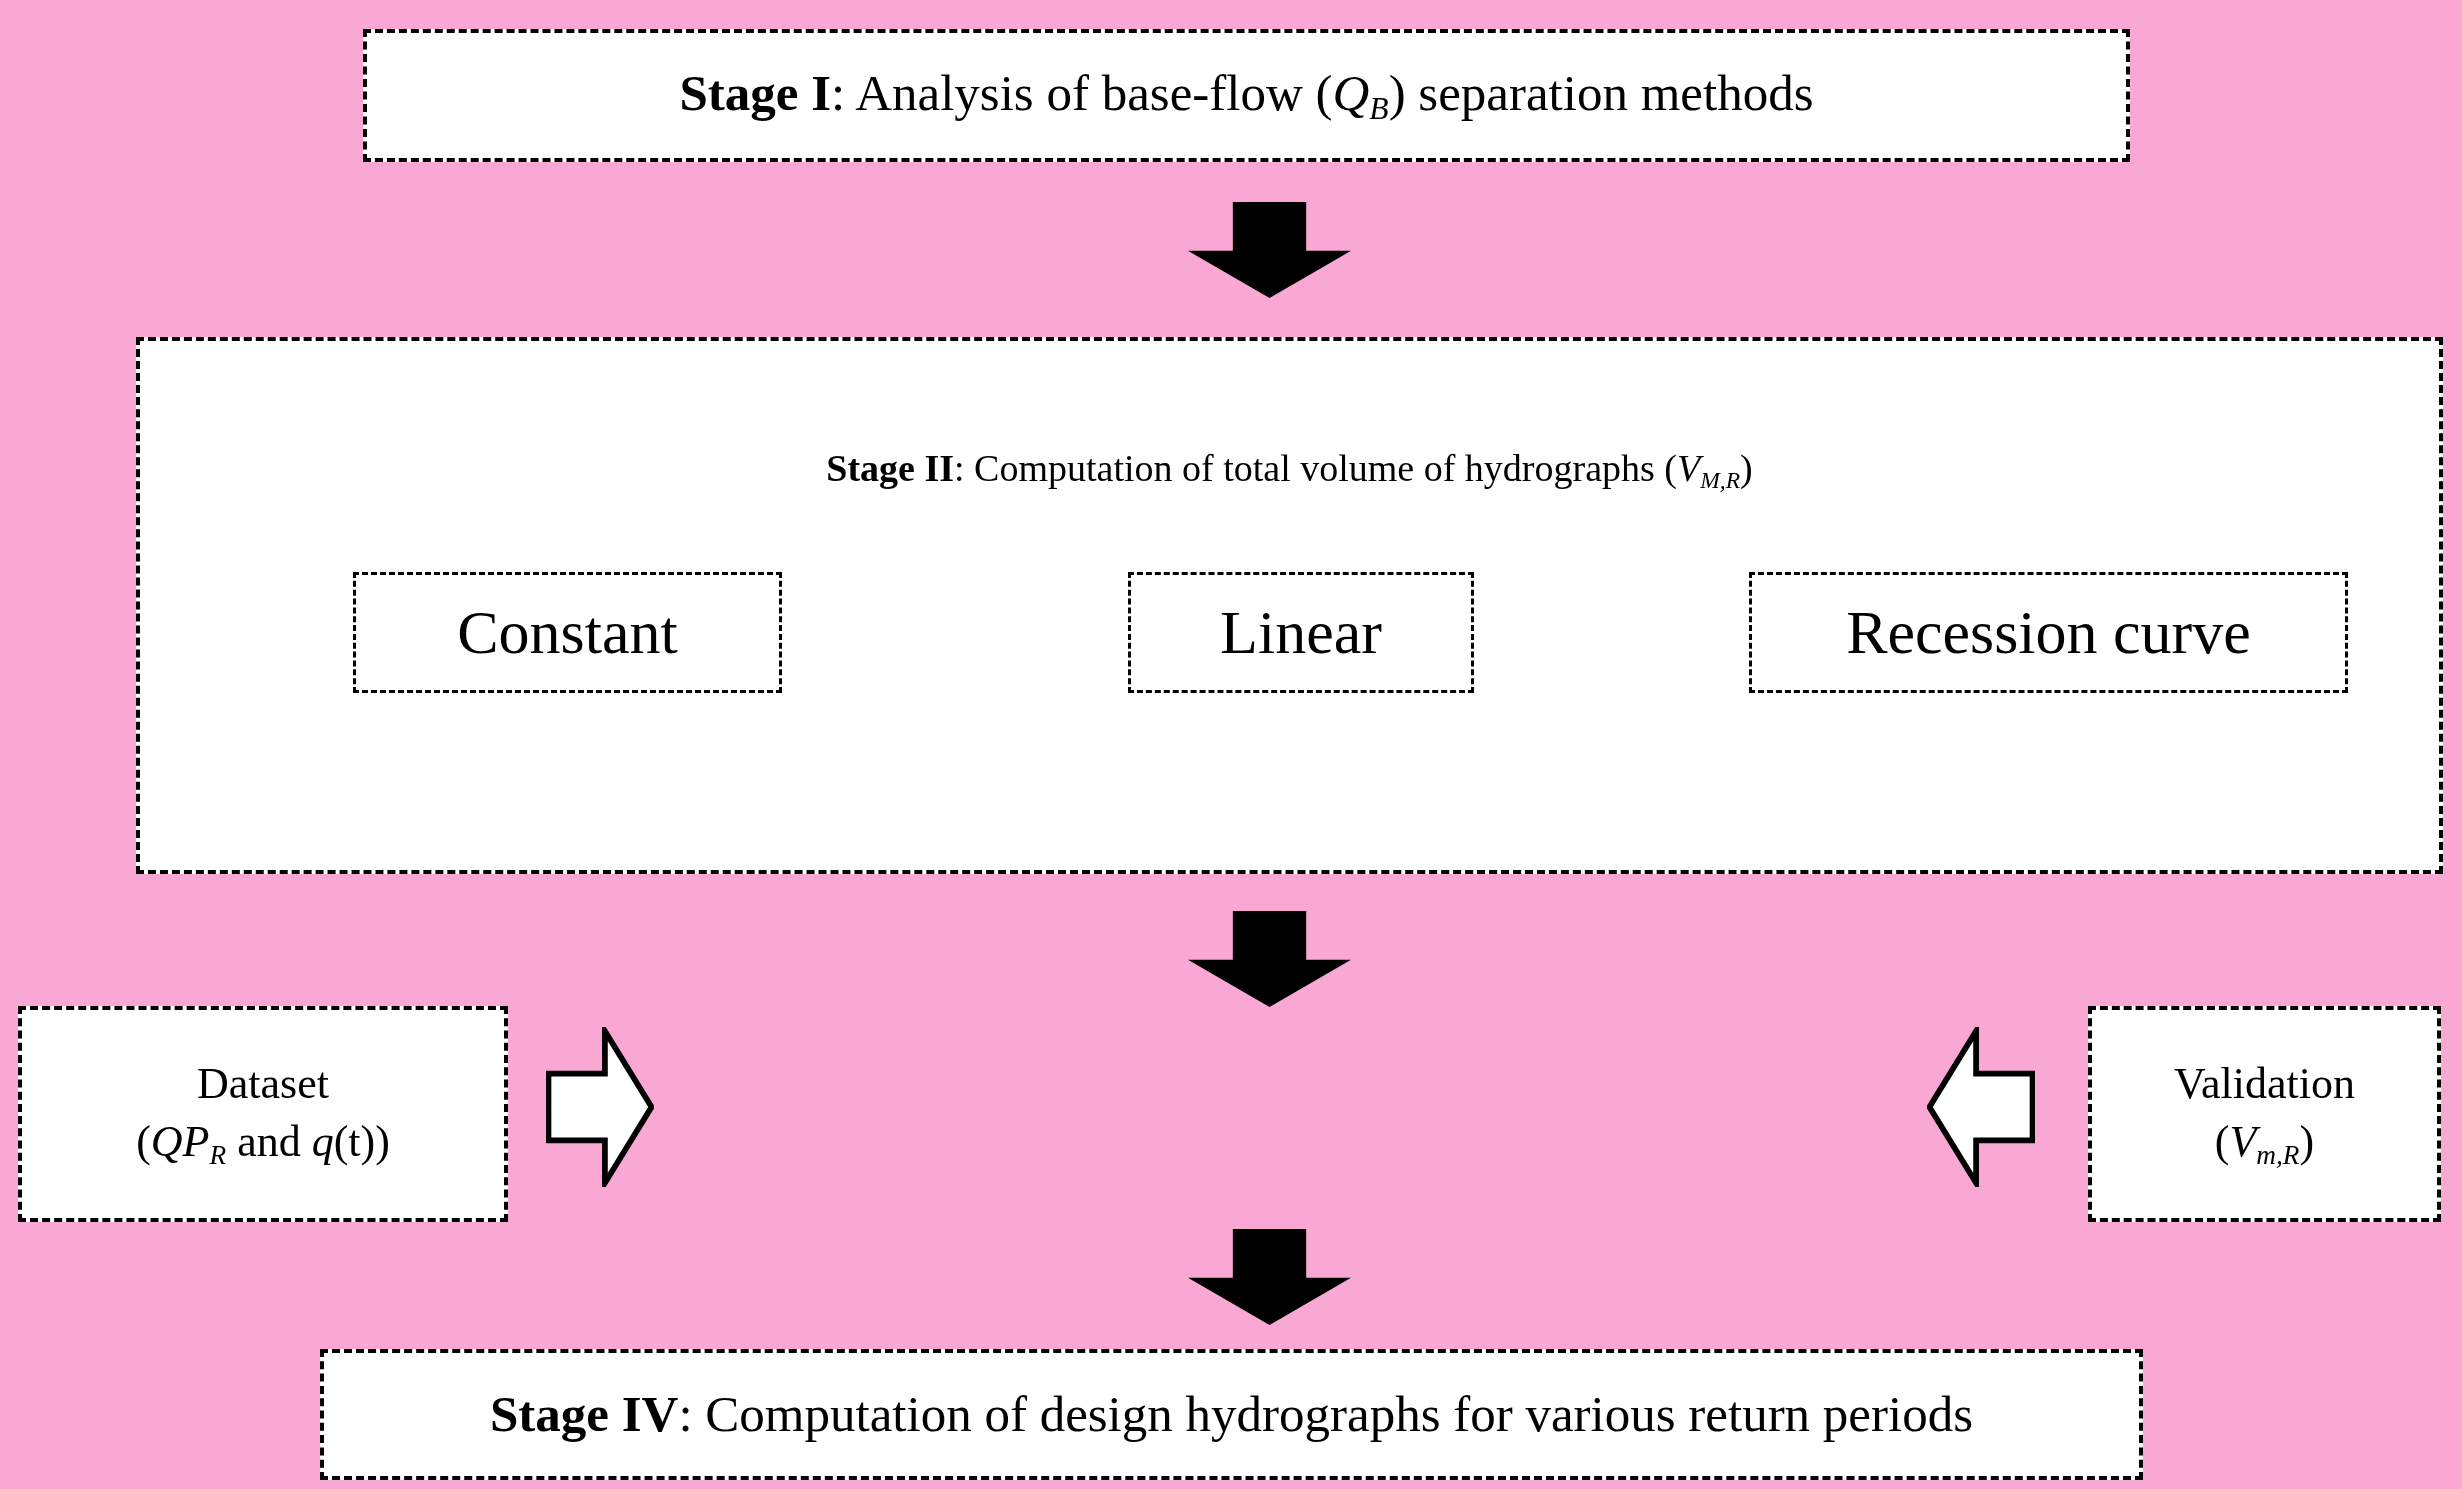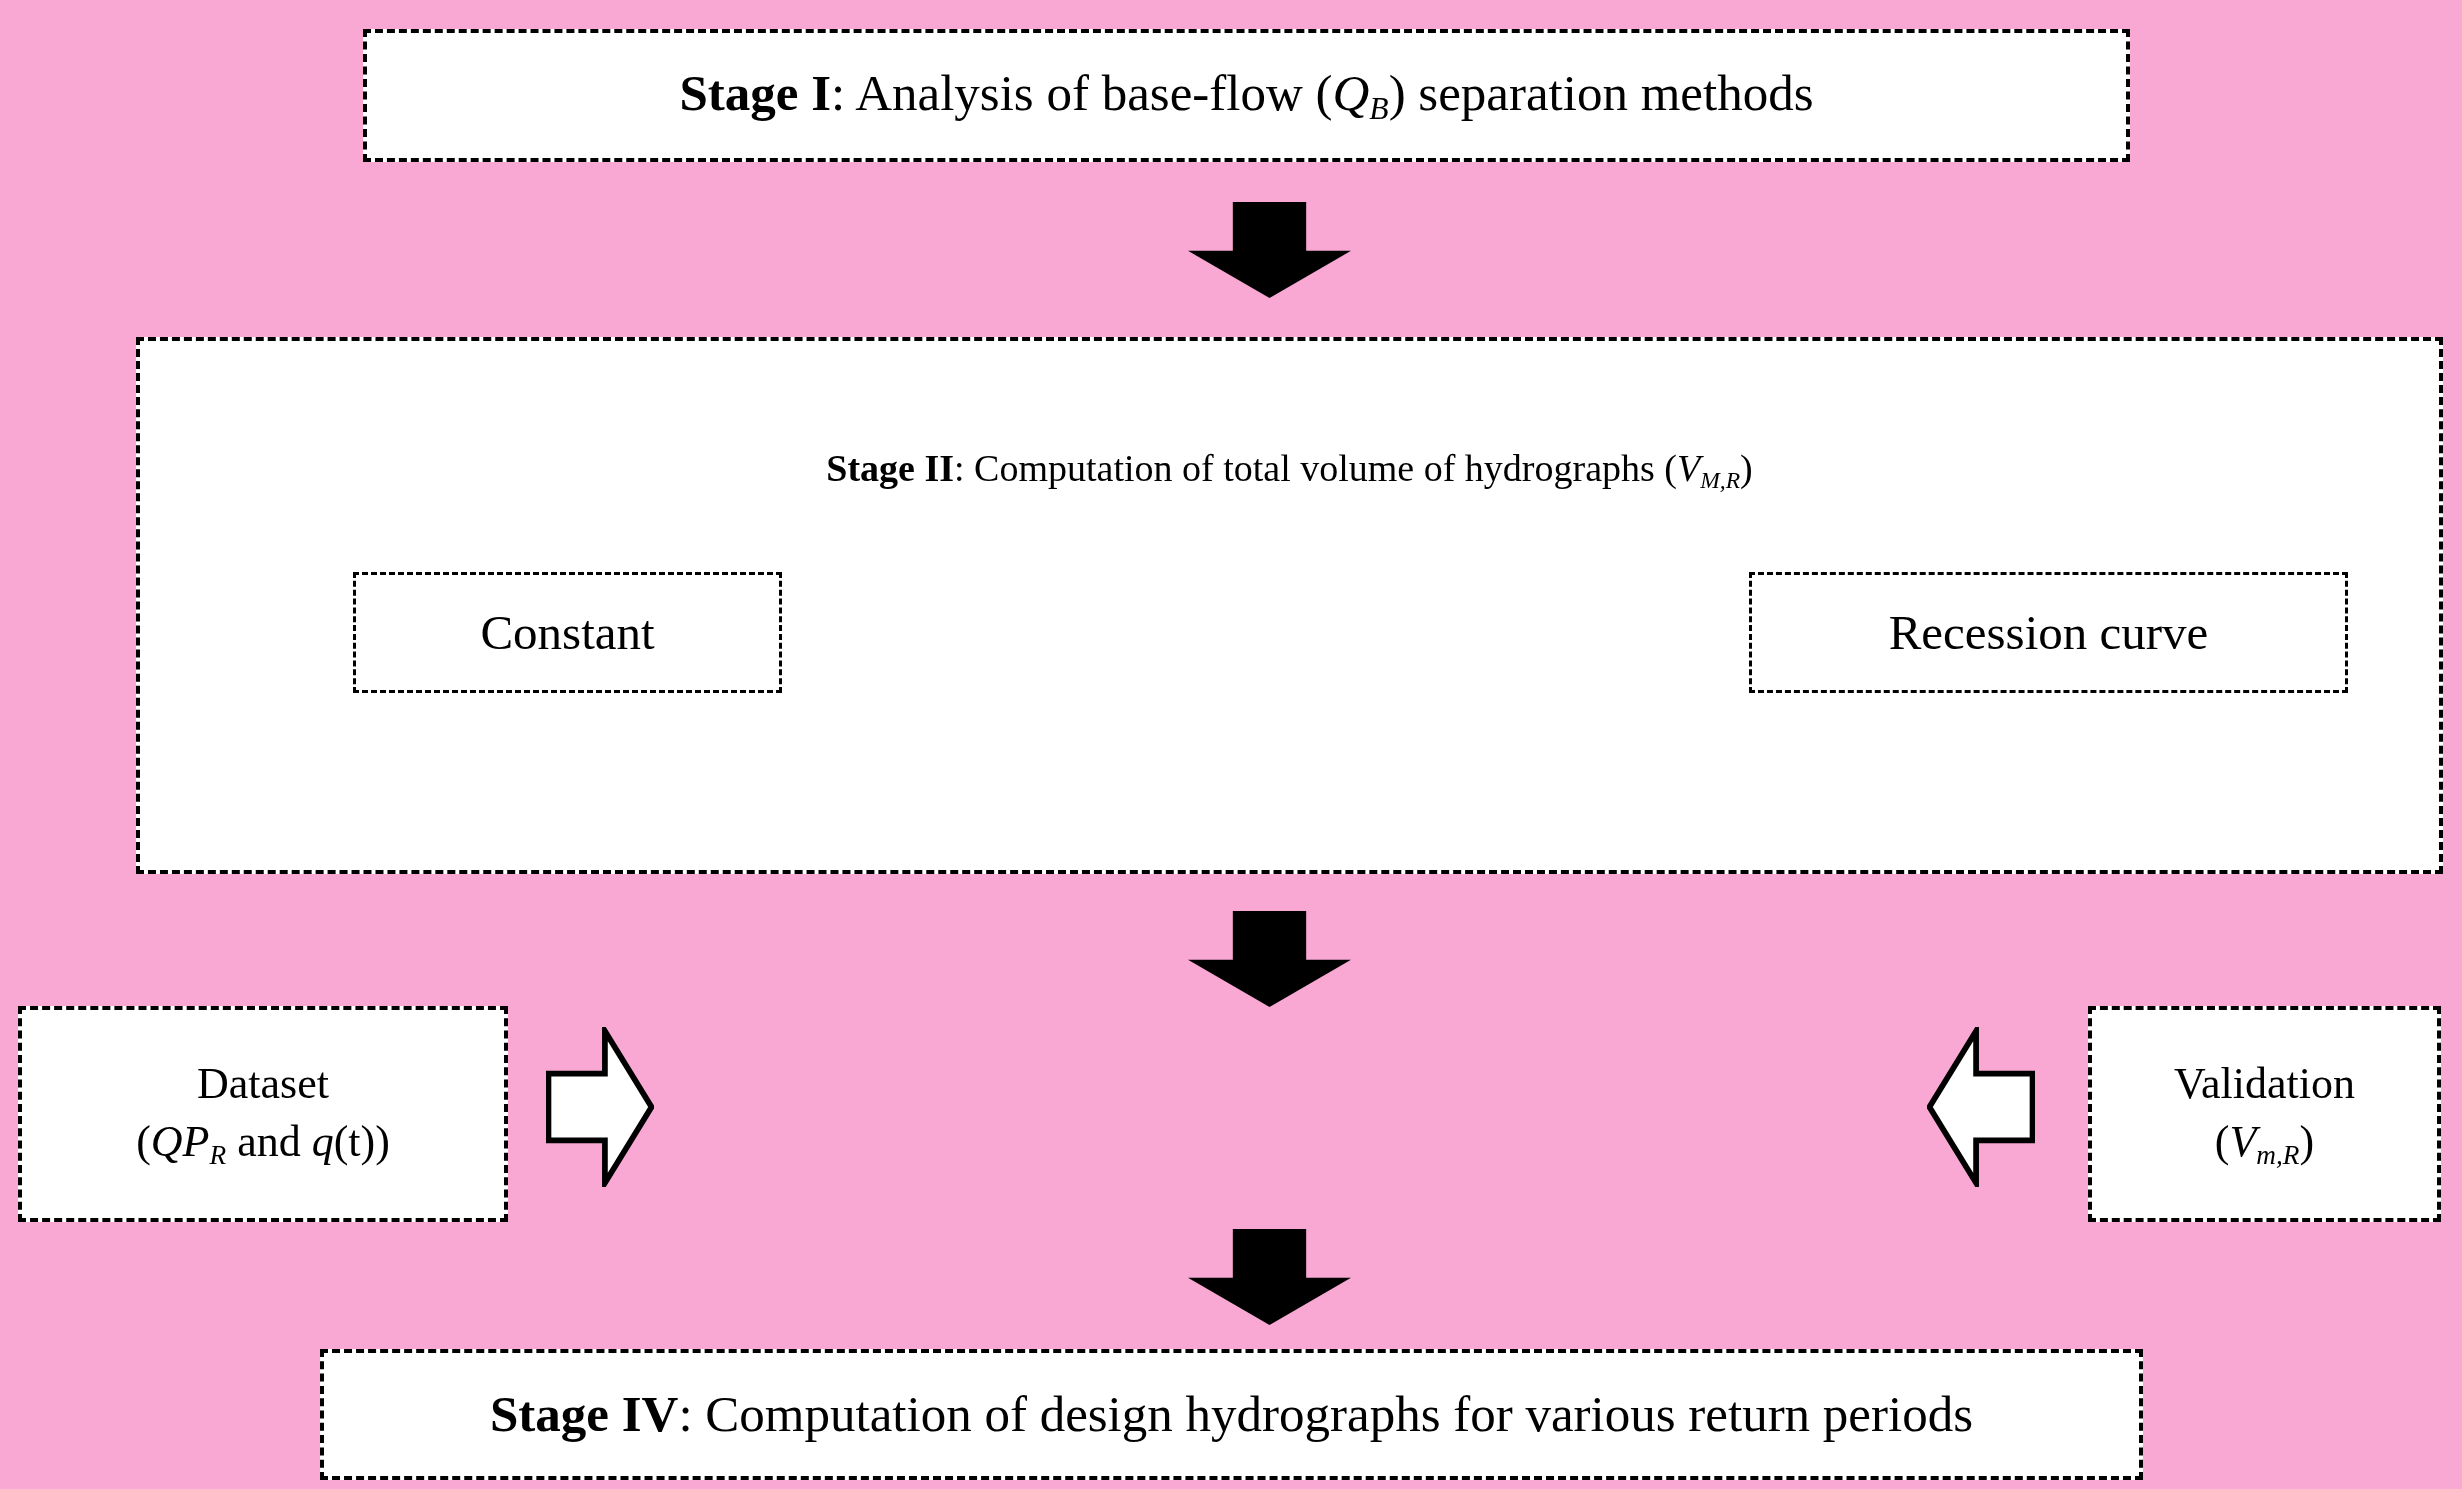--- a/index.html
+++ b/index.html
@@ -31,21 +31,21 @@
 
   .txt {
     display: block;
     line-height: 1.18;
     white-space: nowrap;
   }
 
   
   .fs-stage      { font-size: 51px; }
   .fs-stage2     { font-size: 38px; }
-  .fs-method     { font-size: 49px; }
+  .fs-method     { font-size: 62px; }
   .fs-side       { font-size: 44px; }
 
   b { font-weight: 700; }
   i { font-style: italic; }
   sub { font-size: 0.62em; font-style: italic; vertical-align: -0.28em; }
 
   
   #stage1 {
     left: 363px; top: 29px; width: 1767px; height: 133px;
   }
@@ -129,20 +129,23 @@
   </div>
 
   <div class="box" id="stage2">
     <div id="stage2-title">
       <span class="txt fs-stage2"><b>Stage II</b><span>: Computation of total volume of hydrographs (</span><i>V</i><sub>M,R</sub><span>)</span></span>
     </div>
 
     <div class="method" id="m-constant">
       <span class="txt fs-method">Constant</span>
     </div>
+    <div class="method" id="m-linear">
+      <span class="txt fs-method">Linear</span>
+    </div>
     <div class="method" id="m-recession">
       <span class="txt fs-method">Recession curve</span>
     </div>
   </div>
 
   <div class="arrow-down" id="arrow2" style="background:transparent;">
     <svg viewBox="0 0 200 118" preserveAspectRatio="none" aria-hidden="true">
       <polygon points="55,0 145,0 145,60 200,60 100,118 0,60 55,60" fill="#000000"></polygon>
     </svg>
   </div>

